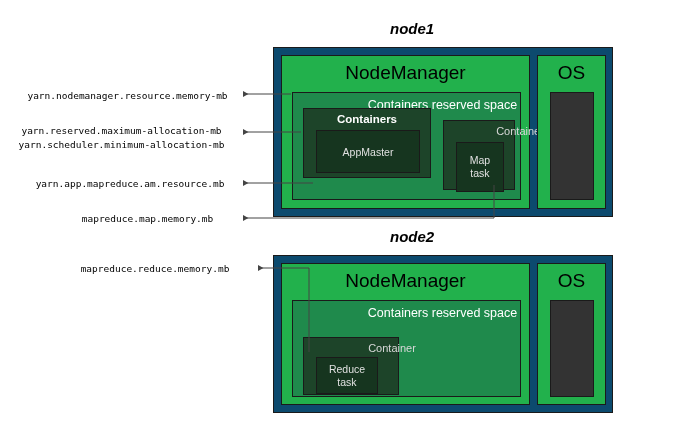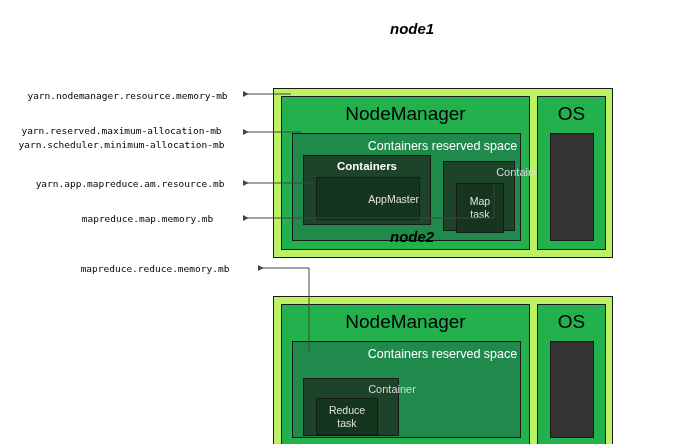--- a/index.html
+++ b/index.html
@@ -45,21 +45,21 @@
     color: #000000;
     white-space: nowrap;
   }
 
   
   .box {
     position: absolute;
     box-sizing: border-box;
     border: 1.5px solid #1a1a1a;
   }
-  .node-box      { background: #bef264; margin-top: 41px; }
+  .node-box      { background: #0c4a6e; }
   .nm-box        { background: #22b14c; }
   .reserved-box  { background: #1f8a4c; }
   .containers-box{ background: #1d4429; }
   .container-box { background: #1d4429; }
   .task-box      { background: #16351f; }
   .os-box        { background: #333333; border-color: #1a1a1a; }
 
   .box-label {
     position: absolute;
     left: 0;
@@ -102,39 +102,38 @@
     transform: translateY(-50%);
     font-size: 10.5px;
     color: #e0e0e0;
     line-height: 13px;
   }
   .lbl-appmaster {
     top: 50%;
     transform: translateY(-50%);
     font-size: 10.5px;
     color: #e0e0e0;
-    text-align: right;
   }
 </style>
 </head>
 <body>
 
 <div id="canvas">
 
   <div class="node-title" style="left:390px; top:20px;">node1</div>
 
   <div class="box node-box" style="left:273px; top:47px; width:340px; height:170px;">
 
     <div class="box nm-box" style="left:7px; top:7px; width:249px; height:154px;">
       <div class="box-label lbl-nodemanager">NodeManager</div>
 
       <div class="box reserved-box" style="left:10px; top:36px; width:229px; height:108px;">
         <div class="box-label lbl-reserved">Containers reserved space</div>
 
-        <div class="box containers-box" style="left:10px; top:21px; width:128px; height:70px;">
+        <div class="box containers-box" style="left:10px; top:15px; width:128px; height:70px;">
           <div class="box-label lbl-containers">Containers</div>
           <div class="box task-box" style="left:12px; top:21px; width:104px; height:43px;">
             <div class="box-label lbl-appmaster">AppMaster</div>
           </div>
         </div>
 
         <div class="box container-box" style="left:150px; top:27px; width:72px; height:70px;">
           <div class="box-label lbl-container">Container</div>
           <div class="box task-box" style="left:12px; top:21px; width:48px; height:50px;">
             <div class="box-label lbl-task">

